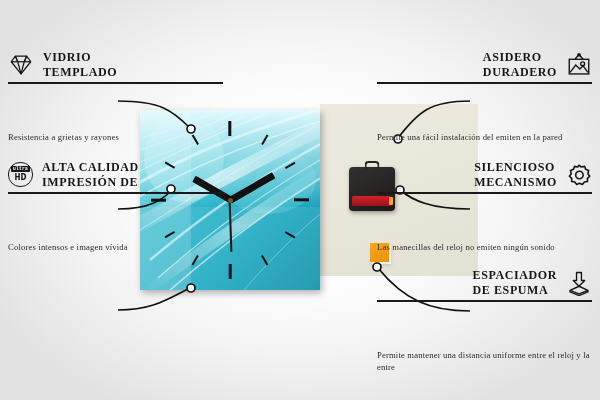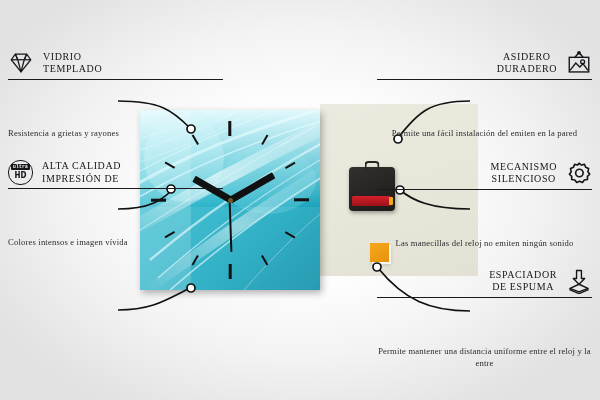--- a/index.html
+++ b/index.html
@@ -9,28 +9,28 @@
     background:#ffffff;
   }
   #stage {
     position:relative; width:600px; height:400px;
     background:
       radial-gradient(ellipse 58% 62% at 50% 48%, #ffffff 0%, #fdfdfd 38%, #f3f3f3 66%, #e8e8e8 88%, #e2e2e2 100%);
   }
   
   .feat { position:absolute; width:215px; }
   .feat.left  { left:8px;  text-align:left; }
-  .feat.right { right:8px; text-align:center; }
+  .feat.right { right:8px; text-align:left; }
   .feat-head {
     display:flex; align-items:center; gap:9px;
     padding-bottom:3px;
   }
   .feat.right .feat-head { flex-direction:row-reverse; }
   .feat-title {
-    font-size:10px; font-weight:400; letter-spacing:.6px;
+    font-size:12px; font-weight:700; letter-spacing:.6px;
     line-height:1.22; color:#16161a; text-transform:uppercase;
     font-family:"Liberation Serif", serif;
   }
   .rule { height:1.4px; background:#1a1a1c; width:100%; }
   .feat-desc {
     font-size:8.6px; line-height:1.38; color:#2b2b2e;
     padding-top:4px; letter-spacing:.18px;margin-top:44px;
   }
   .ico { flex:0 0 auto; width:26px; height:26px; display:block; }
   
@@ -243,22 +243,22 @@
       <svg class="ico" viewBox="0 0 32 32">
         <g fill="none" stroke="#16161a" stroke-width="2" stroke-linejoin="round">
           <path d="M16 4 L19 6.2 L22.8 5.4 L24.2 9 L27.8 10.6 L27 14.4 L29.2 17.5
                    L26.4 20.2 L26.4 24 L22.6 24.6 L20.2 27.6 L16.7 26.2 L13.2 27.6
                    L10.8 24.6 L7 24 L7 20.2 L4.2 17.5 L6.4 14.4 L5.6 10.6 L9.2 9
                    L10.6 5.4 L14.4 6.2 Z"></path>
           <circle cx="16.5" cy="16" r="4.6"></circle>
         </g>
       </svg>
       <div class="feat-title">
+        <div>SILENCIOSO</div>
         <div>MECANISMO</div>
-        <div>SILENCIOSO</div>
       </div>
     </div>
     <div class="rule"></div>
     <div class="feat-desc">Las manecillas del reloj no emiten ningún sonido</div>
   </div>
 
   <div class="feat right" style="top:268px;">
     <div class="feat-head">
       <svg class="ico" viewBox="0 0 32 32">
         <g fill="none" stroke="#16161a" stroke-width="1.7" stroke-linejoin="round">

